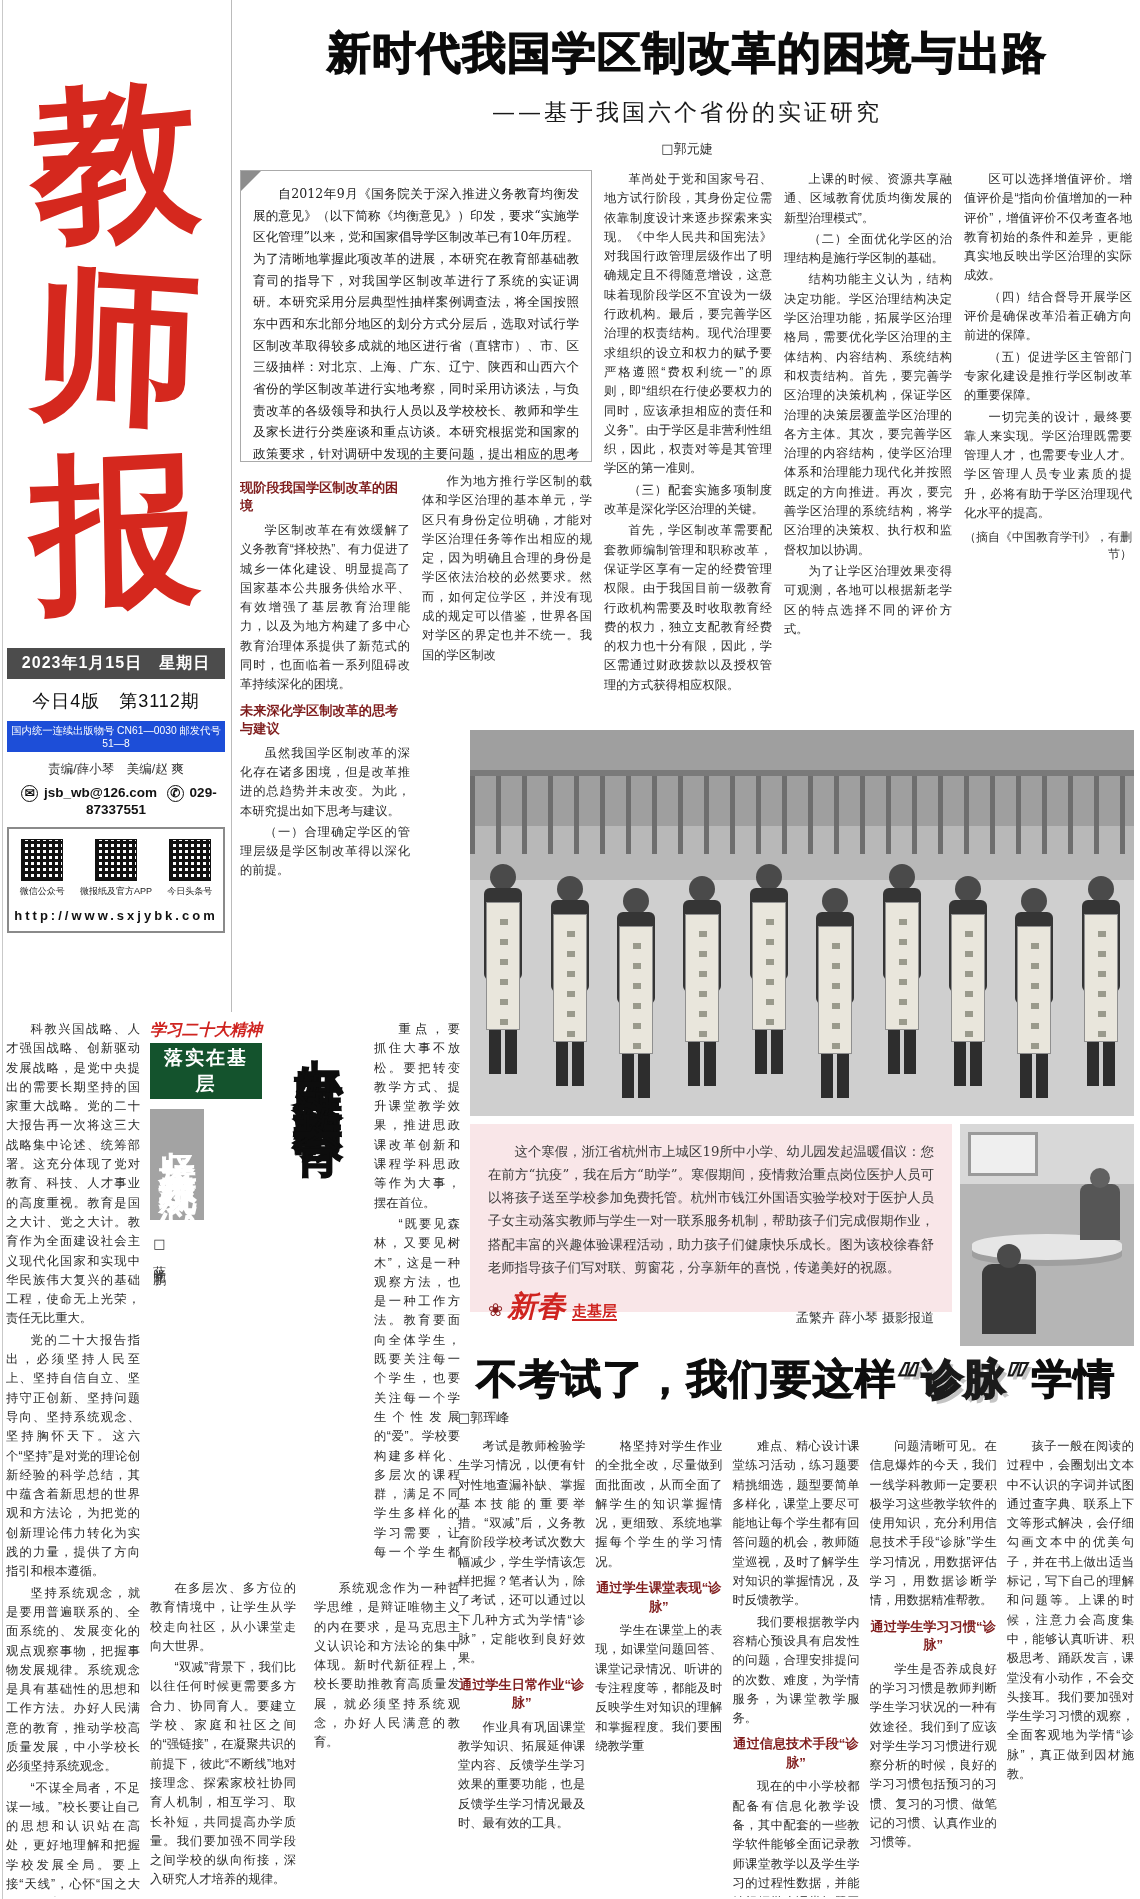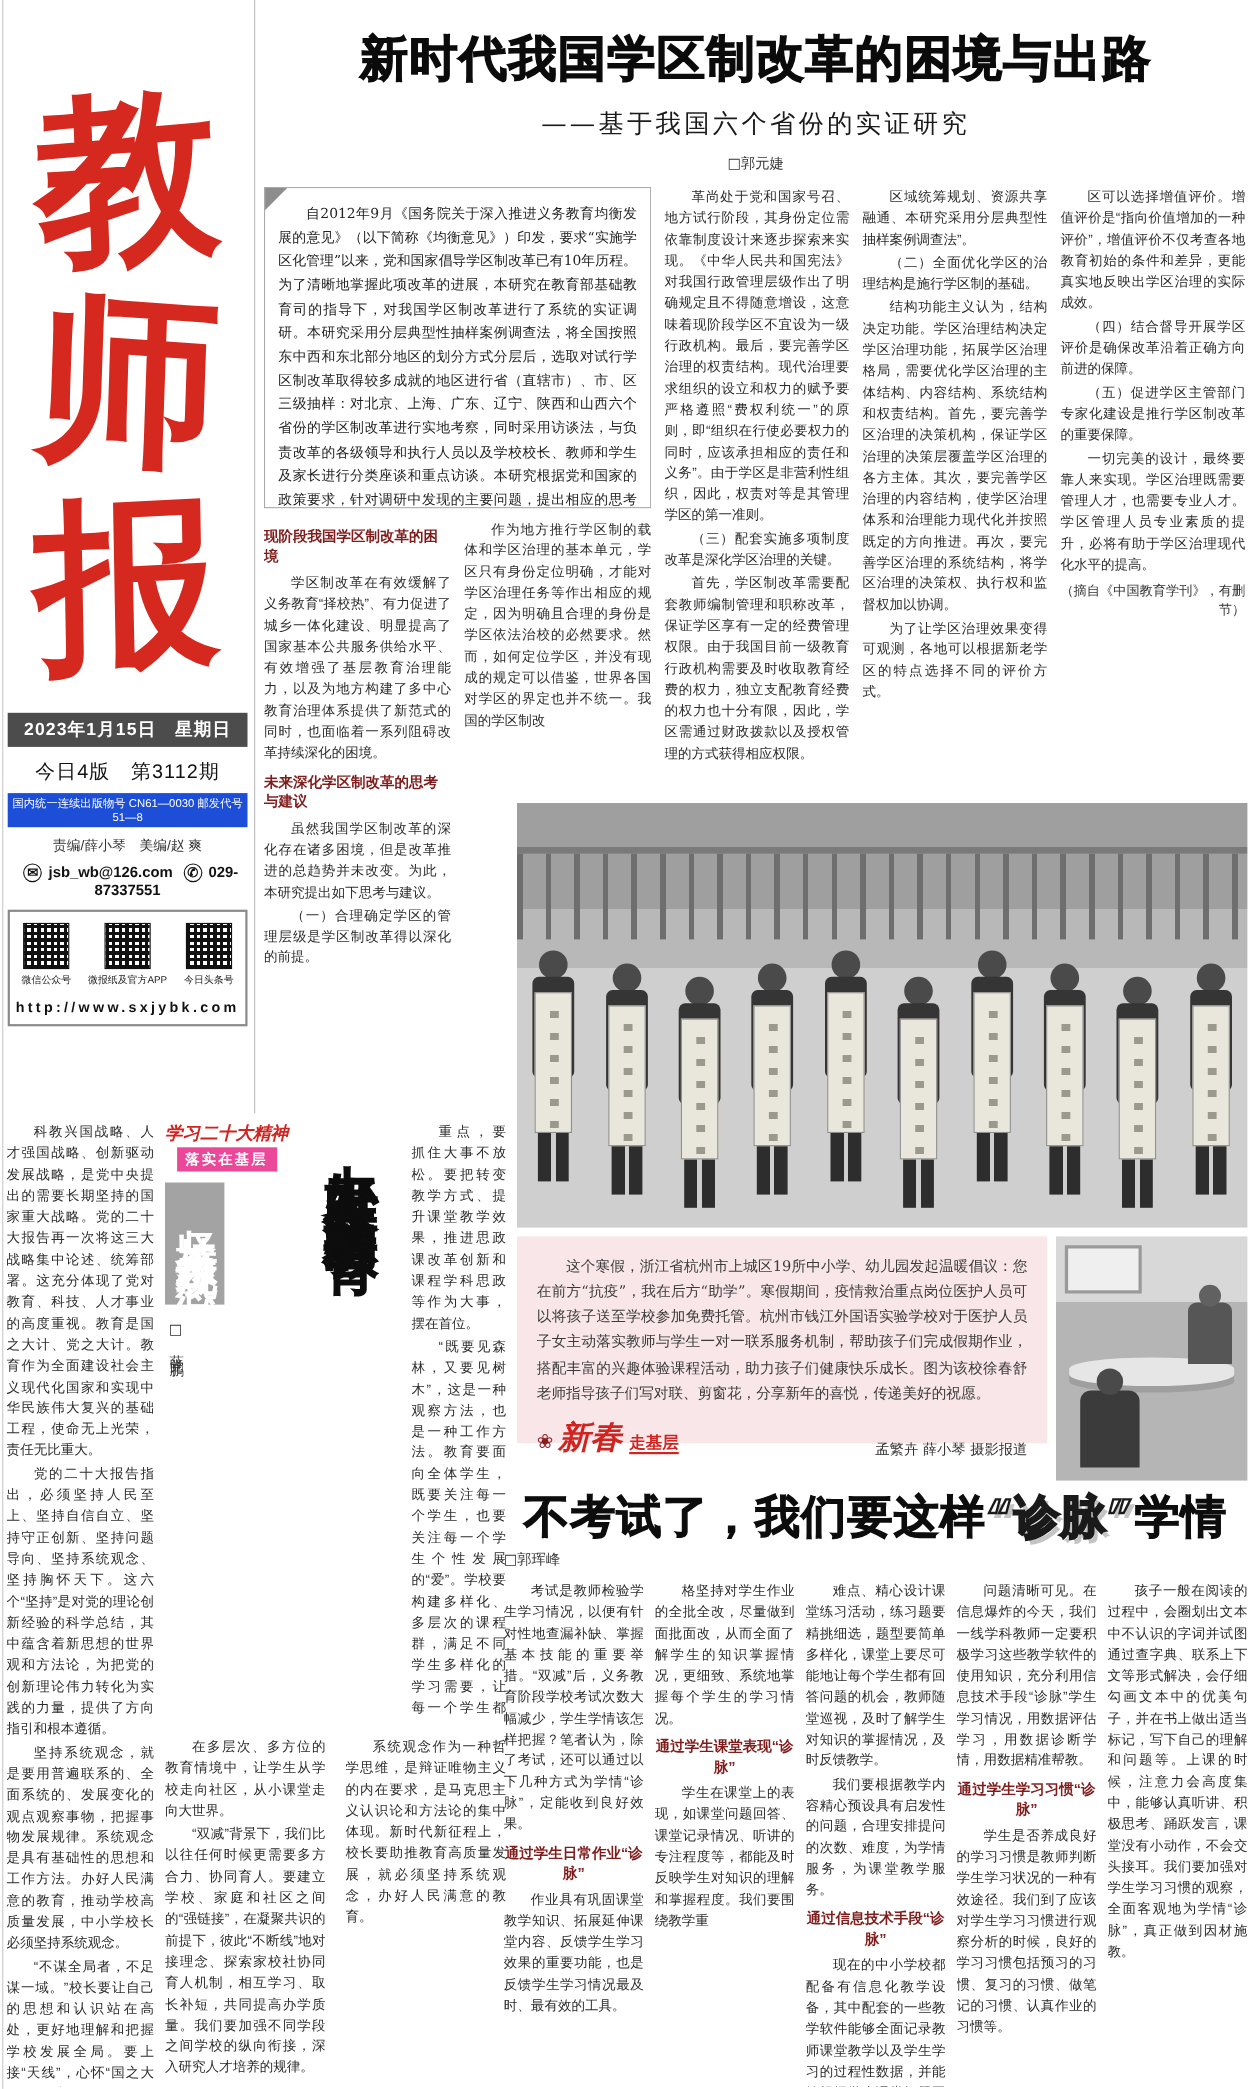--- a/index.html
+++ b/index.html
@@ -90,21 +90,21 @@
   .ba-cols .col { flex:1; overflow:hidden; }
 
   
   .left-article { position:absolute; left:6px; top:1020px; width:454px; height:877px; display:flex; gap:10px; overflow:hidden; }
   .la-col1 { width:134px; overflow:hidden; }
   .la-right { flex:1; display:flex; flex-direction:column; }
   .la-row1 { display:flex; gap:8px; height:545px; }
   .la-mid { width:112px; display:flex; flex-direction:column; align-items:flex-start; }
   .badge { text-align:center; }
   .badge-l1 { font-family:"DejaVu Serif",serif; font-style:italic; font-weight:bold; font-size:16px; color:#cf2420; white-space:nowrap; }
-  .badge-l2 { display:inline-block; background:#ec4899; color:#fff; font-size:13px; font-weight:bold; padding:2px 8px; margin-top:2px; letter-spacing:2px; }
+  .badge-l2 { display:inline-block; background:#14532d; color:#fff; font-size:19px; font-weight:bold; padding:2px 8px; margin-top:2px; letter-spacing:2px; }
   .vert { writing-mode:vertical-rl; text-orientation:upright; }
   .vert-sub { margin-top:10px; background:#a3a3a3; color:#fff; font-size:38px; font-weight:bold; padding:12px 5px; letter-spacing:7px; line-height:1.15; }
   .vert-byline { margin-top:16px; font-family:"DejaVu Serif",serif; font-size:13px; letter-spacing:4px; color:#333; }
   .la-bigtitle { width:96px; display:flex; justify-content:center; }
   .vert-title { font-size:49px; font-weight:bold; letter-spacing:8px; color:#0d0d0d; -webkit-text-stroke:1.3px #0d0d0d; line-height:1.1; }
   .la-col2 { flex:1; overflow:hidden; }
   .la-row2 { flex:1; display:flex; gap:18px; margin-top:14px; overflow:hidden; }
   .la-row2 .col { flex:1; overflow:hidden; }
 </style>
 </head>
@@ -166,21 +166,21 @@
             <p class="para">作为地方推行学区制的载体和学区治理的基本单元，学区只有身份定位明确，才能对学区治理任务等作出相应的规定，因为明确且合理的身份是学区依法治校的必然要求。然而，如何定位学区，并没有现成的规定可以借鉴，世界各国对学区的界定也并不统一。我国的学区制改</p>
           </div>
       </div>
     </div>
     <div class="ma-c">
         <p class="para">革尚处于党和国家号召、地方试行阶段，其身份定位需依靠制度设计来逐步探索来实现。《中华人民共和国宪法》对我国行政管理层级作出了明确规定且不得随意增设，这意味着现阶段学区不宜设为一级行政机构。最后，要完善学区治理的权责结构。现代治理要求组织的设立和权力的赋予要严格遵照“费权利统一”的原则，即“组织在行使必要权力的同时，应该承担相应的责任和义务”。由于学区是非营利性组织，因此，权责对等是其管理学区的第一准则。</p>
         <p class="para">（三）配套实施多项制度改革是深化学区治理的关键。</p>
         <p class="para">首先，学区制改革需要配套教师编制管理和职称改革，保证学区享有一定的经费管理权限。由于我国目前一级教育行政机构需要及时收取教育经费的权力，独立支配教育经费的权力也十分有限，因此，学区需通过财政拨款以及授权管理的方式获得相应权限。</p>
       </div>
     <div class="ma-c">
-        <p class="para">区域统筹规划、资源共享融通、本研究采用分层典型性抽样案例调查法”。</p>
+        <p class="para">上课的时候、资源共享融通、区域教育优质均衡发展的新型治理模式”。</p>
         <p class="para">（二）全面优化学区的治理结构是施行学区制的基础。</p>
         <p class="para">结构功能主义认为，结构决定功能。学区治理结构决定学区治理功能，拓展学区治理格局，需要优化学区治理的主体结构、内容结构、系统结构和权责结构。首先，要完善学区治理的决策机构，保证学区治理的决策层覆盖学区治理的各方主体。其次，要完善学区治理的内容结构，使学区治理体系和治理能力现代化并按照既定的方向推进。再次，要完善学区治理的系统结构，将学区治理的决策权、执行权和监督权加以协调。</p>
         <p class="para">为了让学区治理效果变得可观测，各地可以根据新老学区的特点选择不同的评价方式。</p>
       </div>
     <div class="ma-c">
       <div>
           <p class="para">区可以选择增值评价。增值评价是“指向价值增加的一种评价”，增值评价不仅考查各地教育初始的条件和差异，更能真实地反映出学区治理的实际成效。</p>
           <p class="para">（四）结合督导开展学区评价是确保改革沿着正确方向前进的保障。</p>
           <p class="para">（五）促进学区主管部门专家化建设是推行学区制改革的重要保障。</p>
           <p class="para">一切完美的设计，最终要靠人来实现。学区治理既需要管理人才，也需要专业人才。学区管理人员专业素质的提升，必将有助于学区治理现代化水平的提高。</p>

